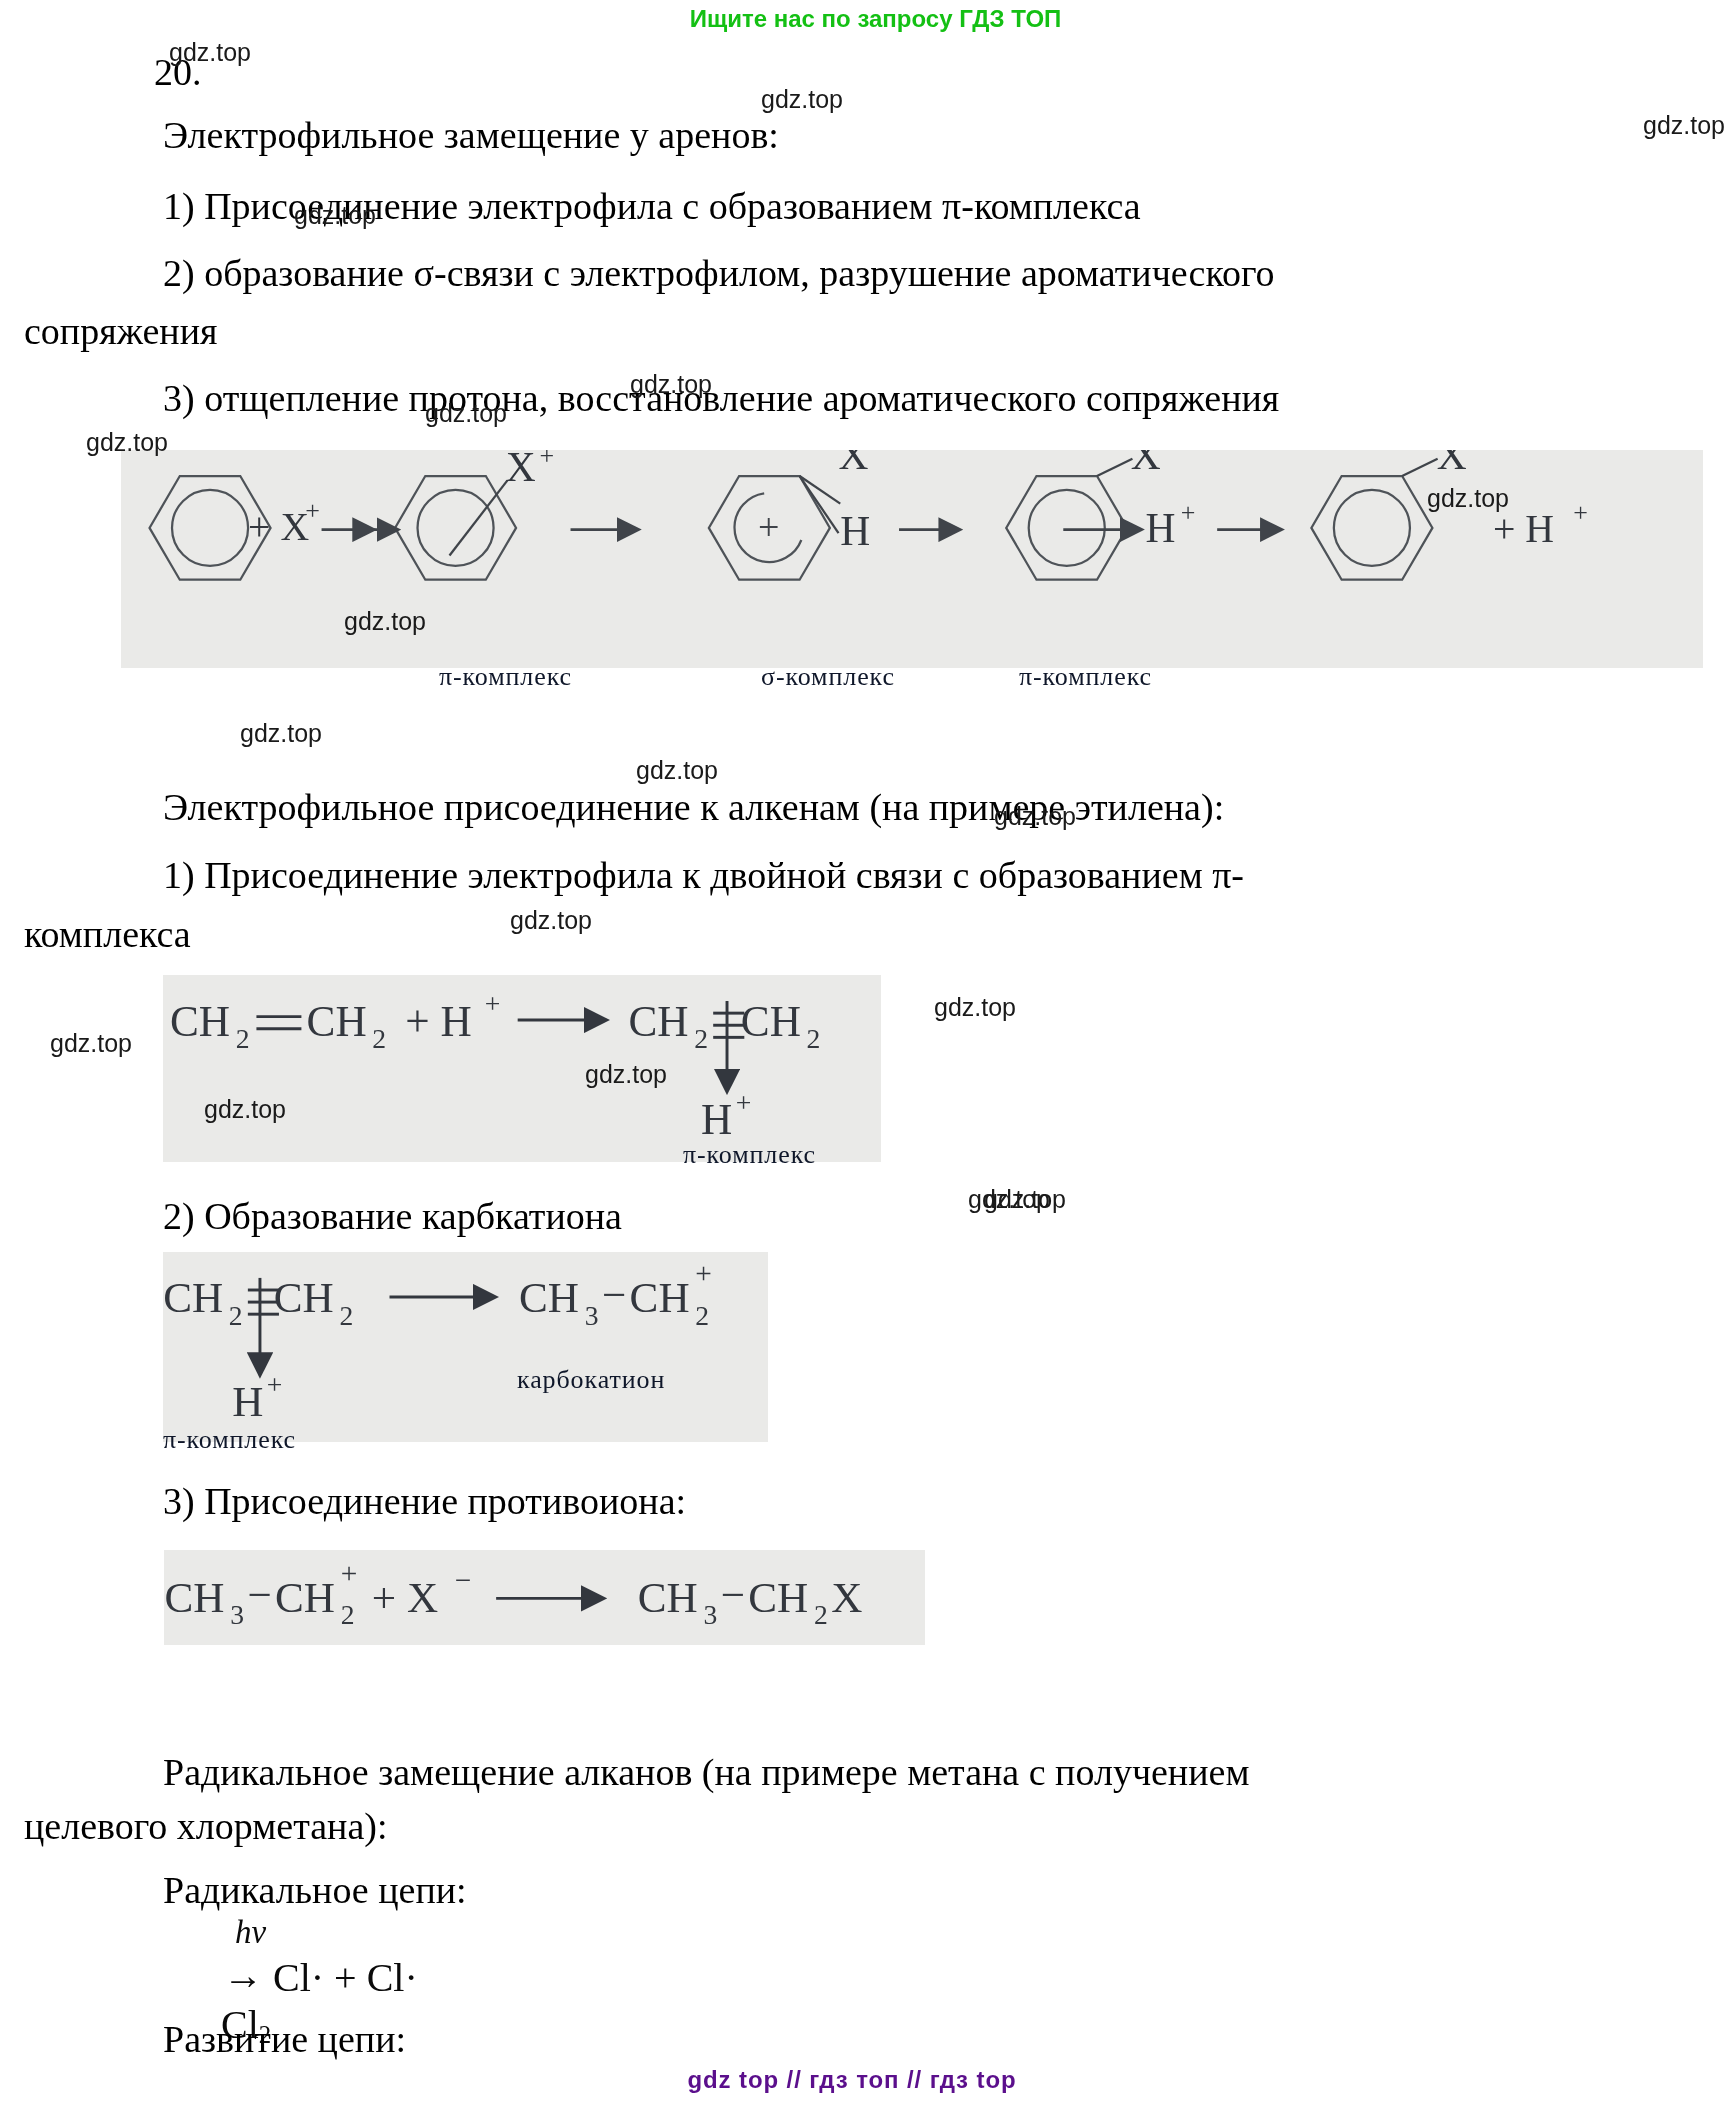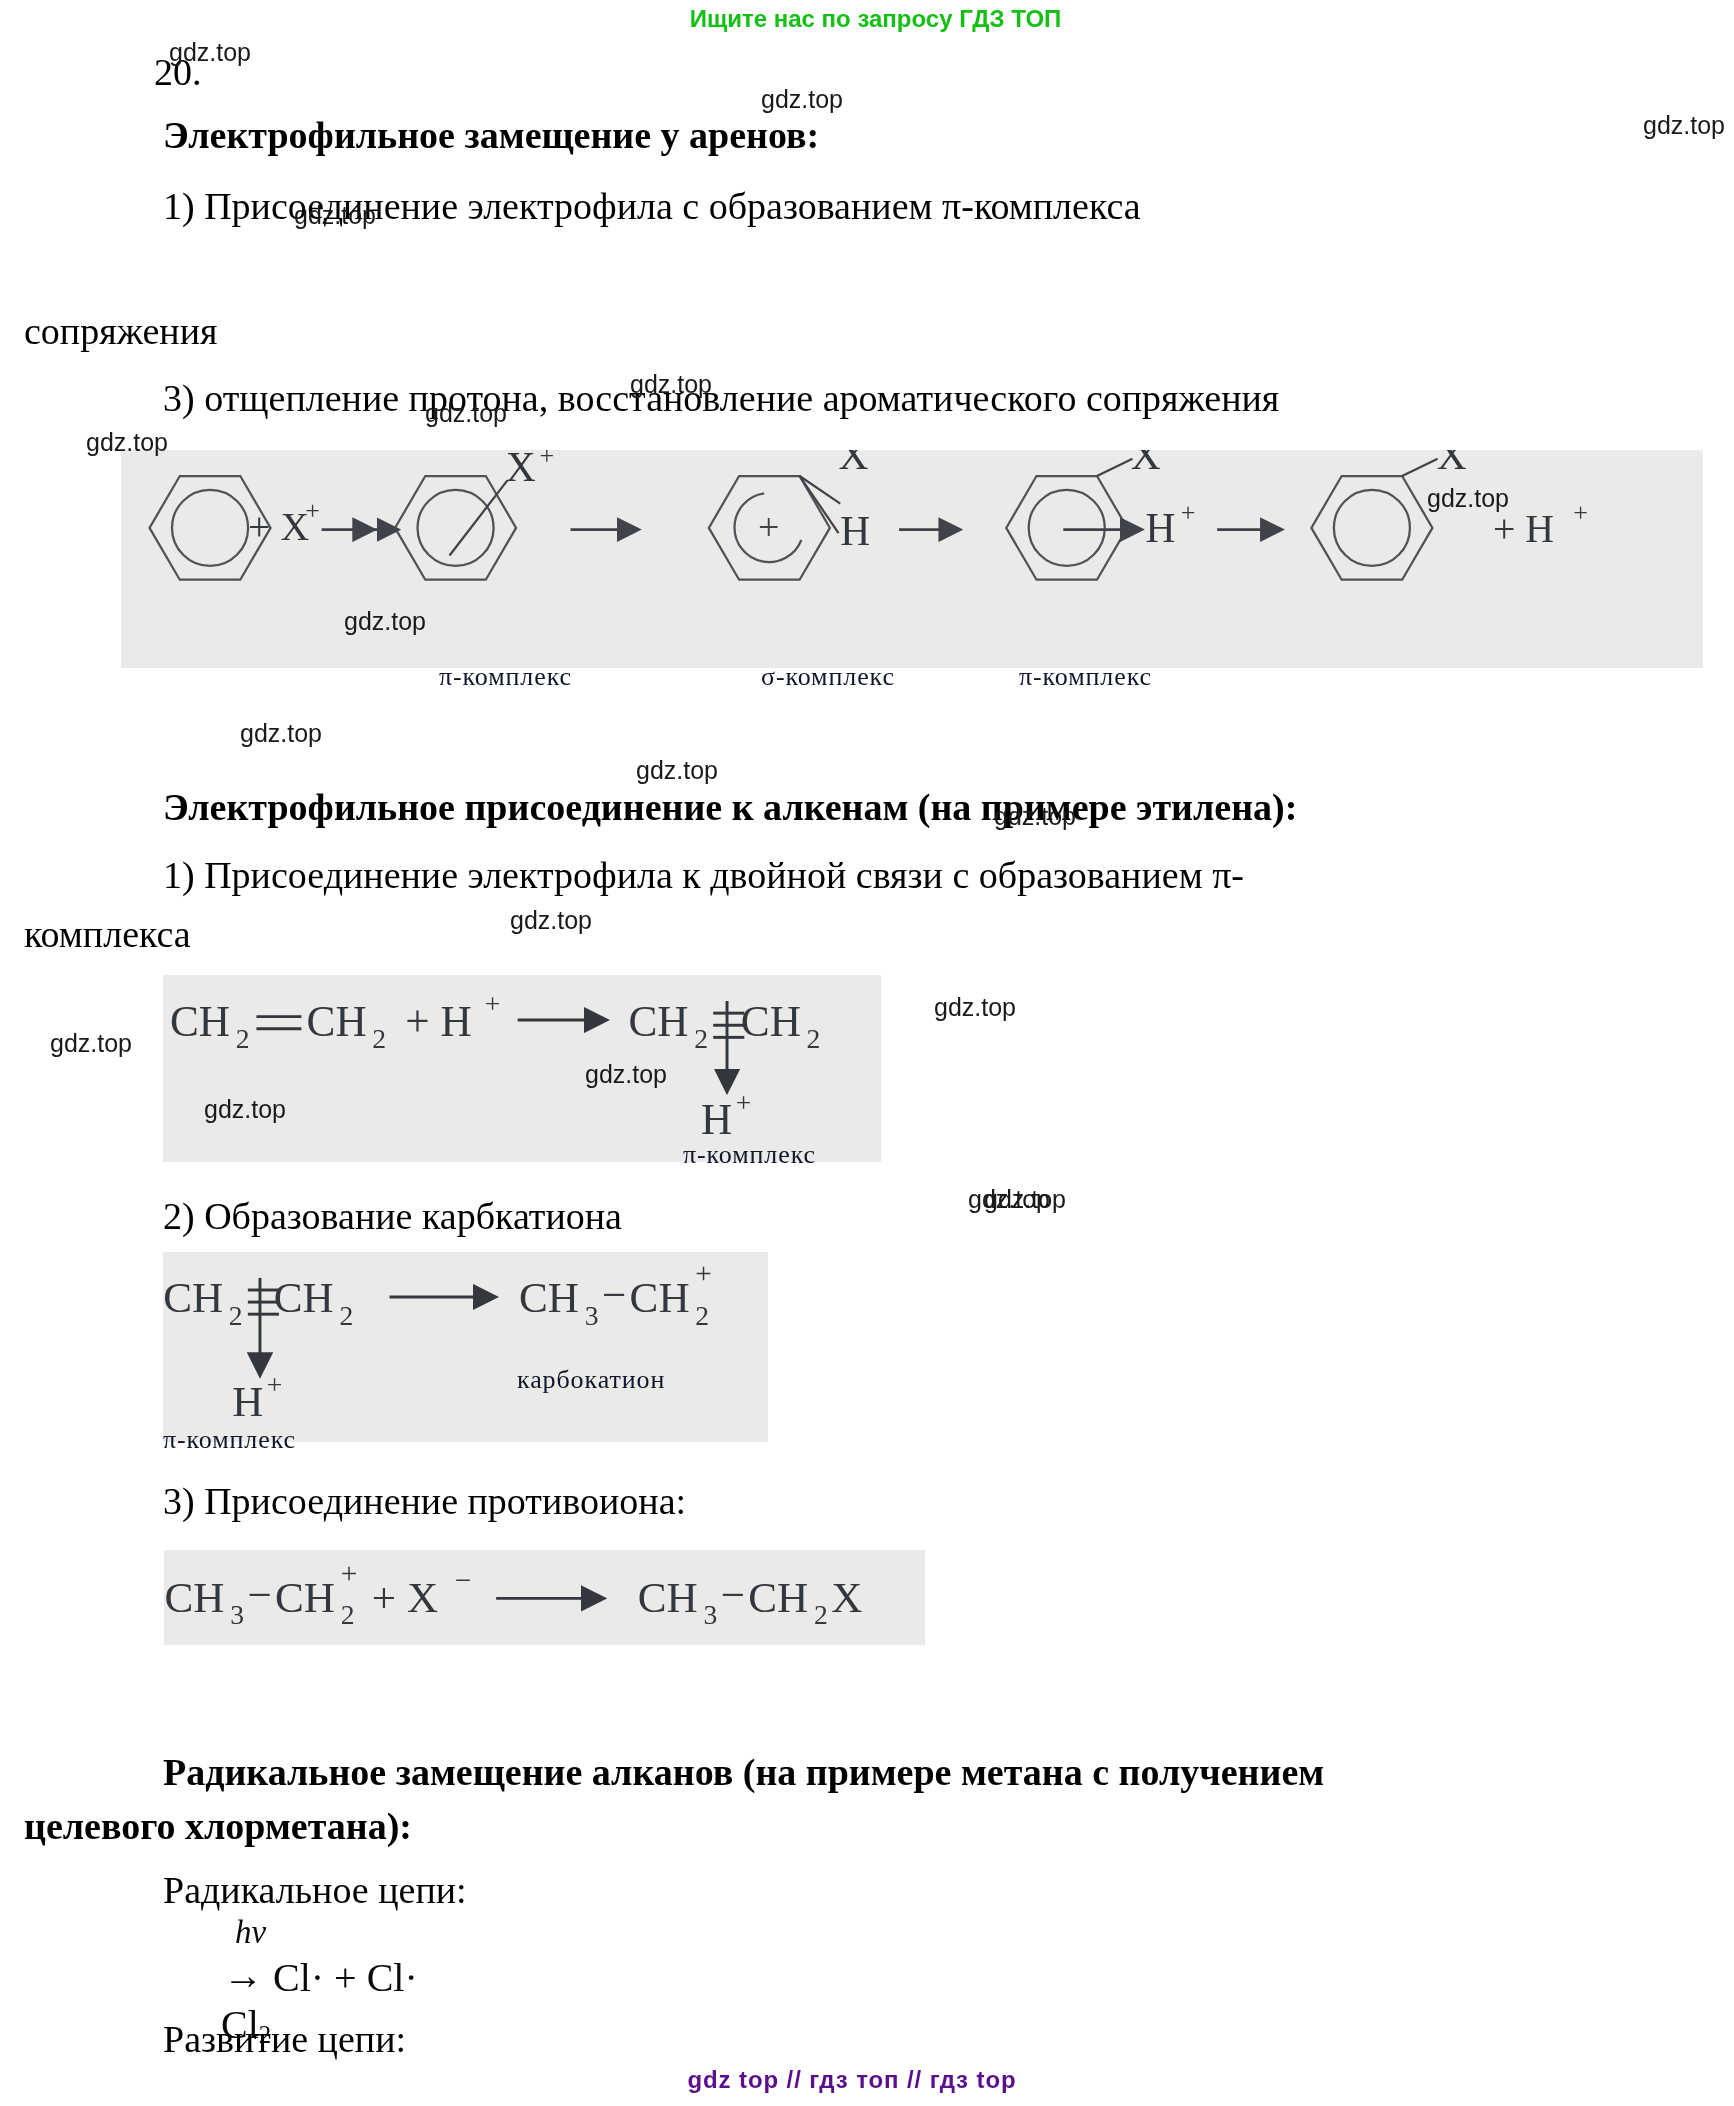--- a/index.html
+++ b/index.html
@@ -67,21 +67,21 @@
     top: 50px;
     font-size: 38px;
   }
 
   .para {
     position: absolute;
     font-size: 38px;
     line-height: 1.30;
     white-space: pre;
   }
-  .para.b { font-weight: bold; }
+  .para.b { font-weight: normal; }
 
   
   .fig {
     position: absolute;
     background: #f3f3f1;
     filter: contrast(0.92);
   }
   .fig.clean { background: transparent; }
 
   svg { display: block; }
@@ -113,20 +113,21 @@
 <div class="page">
 
   <div class="promo-header" style="color: rgb(20, 192, 20); margin-left: 8px;">Ищите нас по запросу ГДЗ ТОП</div>
 
   <div class="qnum">20.</div>
 
   <div class="para b" style="left:163px; top:111px;">Электрофильное замещение у аренов:</div>
 
   <div class="para" style="left:163px; top:182px;">1) Присоединение электрофила с образованием π-комплекса</div>
 
+  <div class="para" style="left:163px; top:249px;">2) образование σ-связи с электрофилом, разрушение ароматического</div>
 
   <div class="para" style="left:24px; top:307px;">сопряжения</div>
 
   <div class="para" style="left:163px; top:374px;">3) отщепление протона, восстановление ароматического сопряжения</div>
 
   <div class="fig" style="left:121px; top:450px; width:1582px; height:218px;">
     <svg width="1582" height="218" viewBox="0 0 1830 252">
       <g fill="none" stroke="#4a4f55" stroke-width="2.6">
 
         <polygon points="68,30 138,30 173,90 138,150 68,150 33,90"></polygon>

